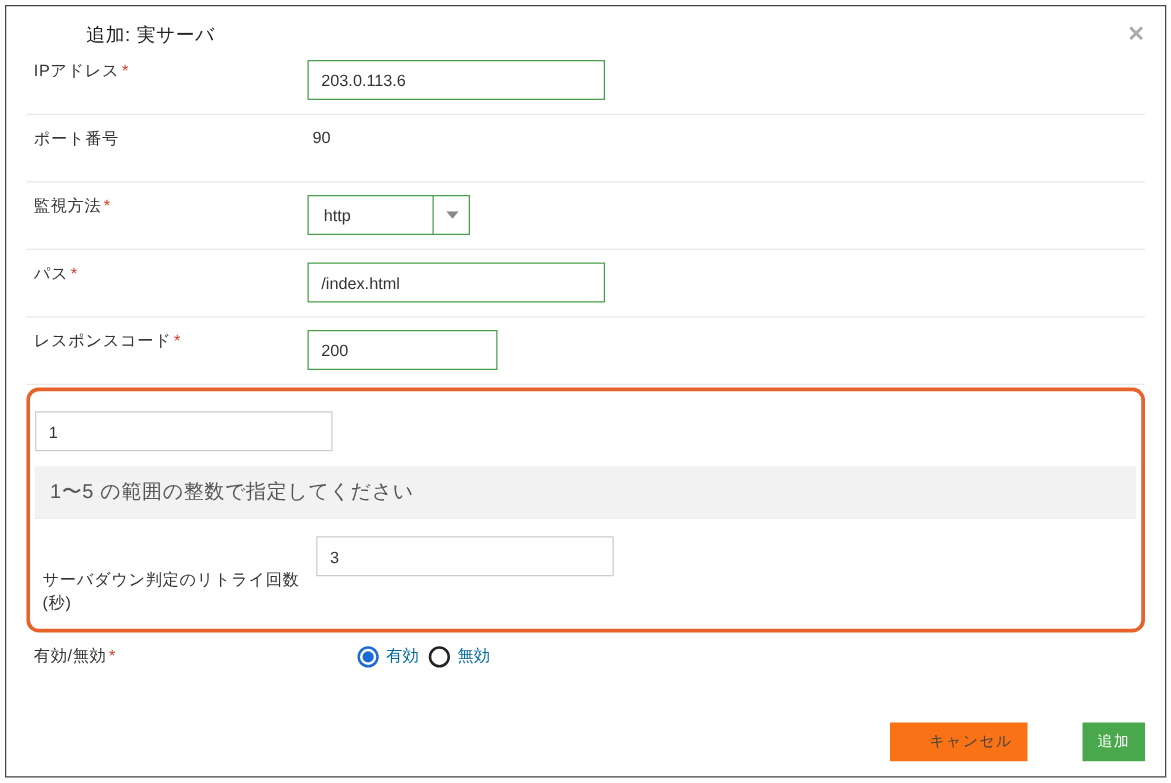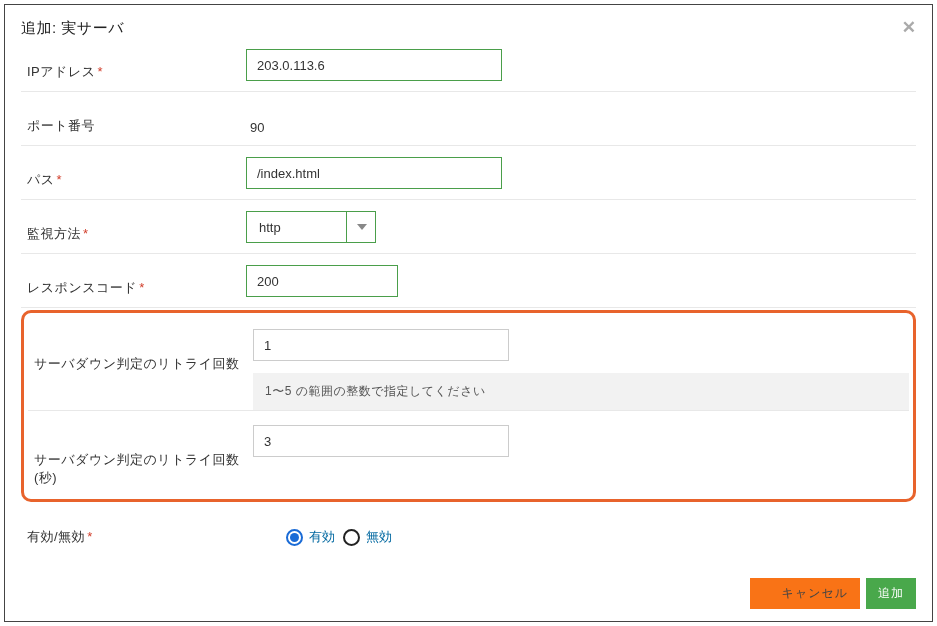--- a/index.html
+++ b/index.html
@@ -24,35 +24,36 @@
   .dialog-header {
     display: flex;
     justify-content: space-between;
     align-items: flex-start;
   }
   .dialog-title {
     font-size: 15px;
     color: #222;
     font-weight: 400;
     letter-spacing: 0.5px;
+    margin-left: 48px;
   }
   .close-x {
     color: #aaa;
     font-size: 17px;
     font-weight: bold;
     cursor: pointer;
     line-height: 1;
   }
   .form-body {
     flex: 1;
     overflow: hidden;
   }
   .row {
     display: flex;
-    align-items: flex-end;
+    align-items: flex-start;
     min-height: 54px;
     border-bottom: 1px solid #e8e8e8;
     padding: 10px 0;
   }
   .row.no-border { border-bottom: none; gap: 40px; }
   .row.tall { align-items: flex-start; padding-top: 14px; padding-bottom: 0; min-height: 88px; }
   .label-cell {
     width: 225px;
     padding-left: 6px;
     font-size: 13px;
@@ -66,21 +67,21 @@
   }
   .text-input {
     height: 32px;
     border: 1px solid #4a9e4a;
     padding: 0 10px;
     font-size: 13px;
     color: #333;
     outline: none;
     background: #fff;
   }
-  .text-input.wide { width: 256px; }
+  .text-input.wide { width: 238px; }
   .text-input.narrow { width: 152px; }
   .text-input.plain { border: 1px solid #ccc; }
   .static-val {
     font-size: 13px;
     color: #333;
     padding-left: 4px;
   }
   .select-wrap {
     position: relative;
     width: 130px;
@@ -105,21 +106,21 @@
     border-left: 1px solid #4a9e4a;
     display: flex;
     align-items: center;
     justify-content: center;
     pointer-events: none;
   }
   .select-arrow-box svg { fill: #888; }
   .hint {
     background: #f2f2f2;
     color: #555;
-    font-size: 12px;
+    font-size: 16px;
     padding: 10px 12px;
     margin-top: 12px;
     letter-spacing: 0.5px;
   }
   .highlight-box {
     border: 3px solid #e8632c;
     border-radius: 10px;
     padding: 2px 4px 0 4px;
     margin-top: 2px;
   }
@@ -167,20 +168,21 @@
     letter-spacing: 1px;
   }
   .btn-cancel {
     background: #f97316;
     color: #444;
     padding-left: 32px;
   }
   .btn-primary {
     background: #49a84b;
     color: #fff;
+    margin-left: 38px;
   }
 </style>
 </head>
 <body>
 
 <div class="dialog">
 
   <div class="dialog-header">
     <div class="dialog-title">追加: 実サーバ</div>
     <div class="close-x">✕</div>
@@ -196,29 +198,20 @@
         <input type="text" class="text-input wide" value="203.0.113.6" style="">
       </div>
     </div>
 
     <div class="row">
       <div class="label-cell">
         <span>ポート番号</span>
       </div>
       <div class="field-cell">
         <span class="static-val">90</span>
-      </div>
-    </div>
-
-    <div class="row">
-      <div class="label-cell">
-        <span>パス</span><span class="req">*</span>
-      </div>
-      <div class="field-cell">
-        <input type="text" class="text-input wide" value="/index.html" style="">
       </div>
     </div>
 
     <div class="row">
       <div class="label-cell">
         <span>監視方法</span><span class="req">*</span>
       </div>
       <div class="field-cell">
         <div class="select-wrap">
           <div class="select-box">
@@ -228,33 +221,39 @@
             <svg width="10" height="6" viewBox="0 0 10 6">
                 <path d="M0 0 L10 0 L5 6 Z"></path>
               </svg>
           </div>
         </div>
       </div>
     </div>
 
     <div class="row">
       <div class="label-cell">
+        <span>パス</span><span class="req">*</span>
+      </div>
+      <div class="field-cell">
+        <input type="text" class="text-input wide" value="/index.html" style="">
+      </div>
+    </div>
+
+    <div class="row">
+      <div class="label-cell">
         <span>レスポンスコード</span><span class="req">*</span>
       </div>
       <div class="field-cell">
         <input type="text" class="text-input narrow" value="200" style="">
       </div>
     </div>
 
     <div class="highlight-box">
 
       <div class="row tall">
-        <div class="label-cell vcenter-tall">
-          <span>サーバダウン判定のリトライ回数</span>
-        </div>
         <div class="field-cell">
           <input type="text" class="text-input plain wide" value="1" style="">
           <div class="hint">1〜5 の範囲の整数で指定してください</div>
         </div>
       </div>
 
       <div class="row tall">
         <div class="label-cell vcenter-tall">
           <span>サーバダウン判定のリトライ回数(秒)</span>
         </div>

